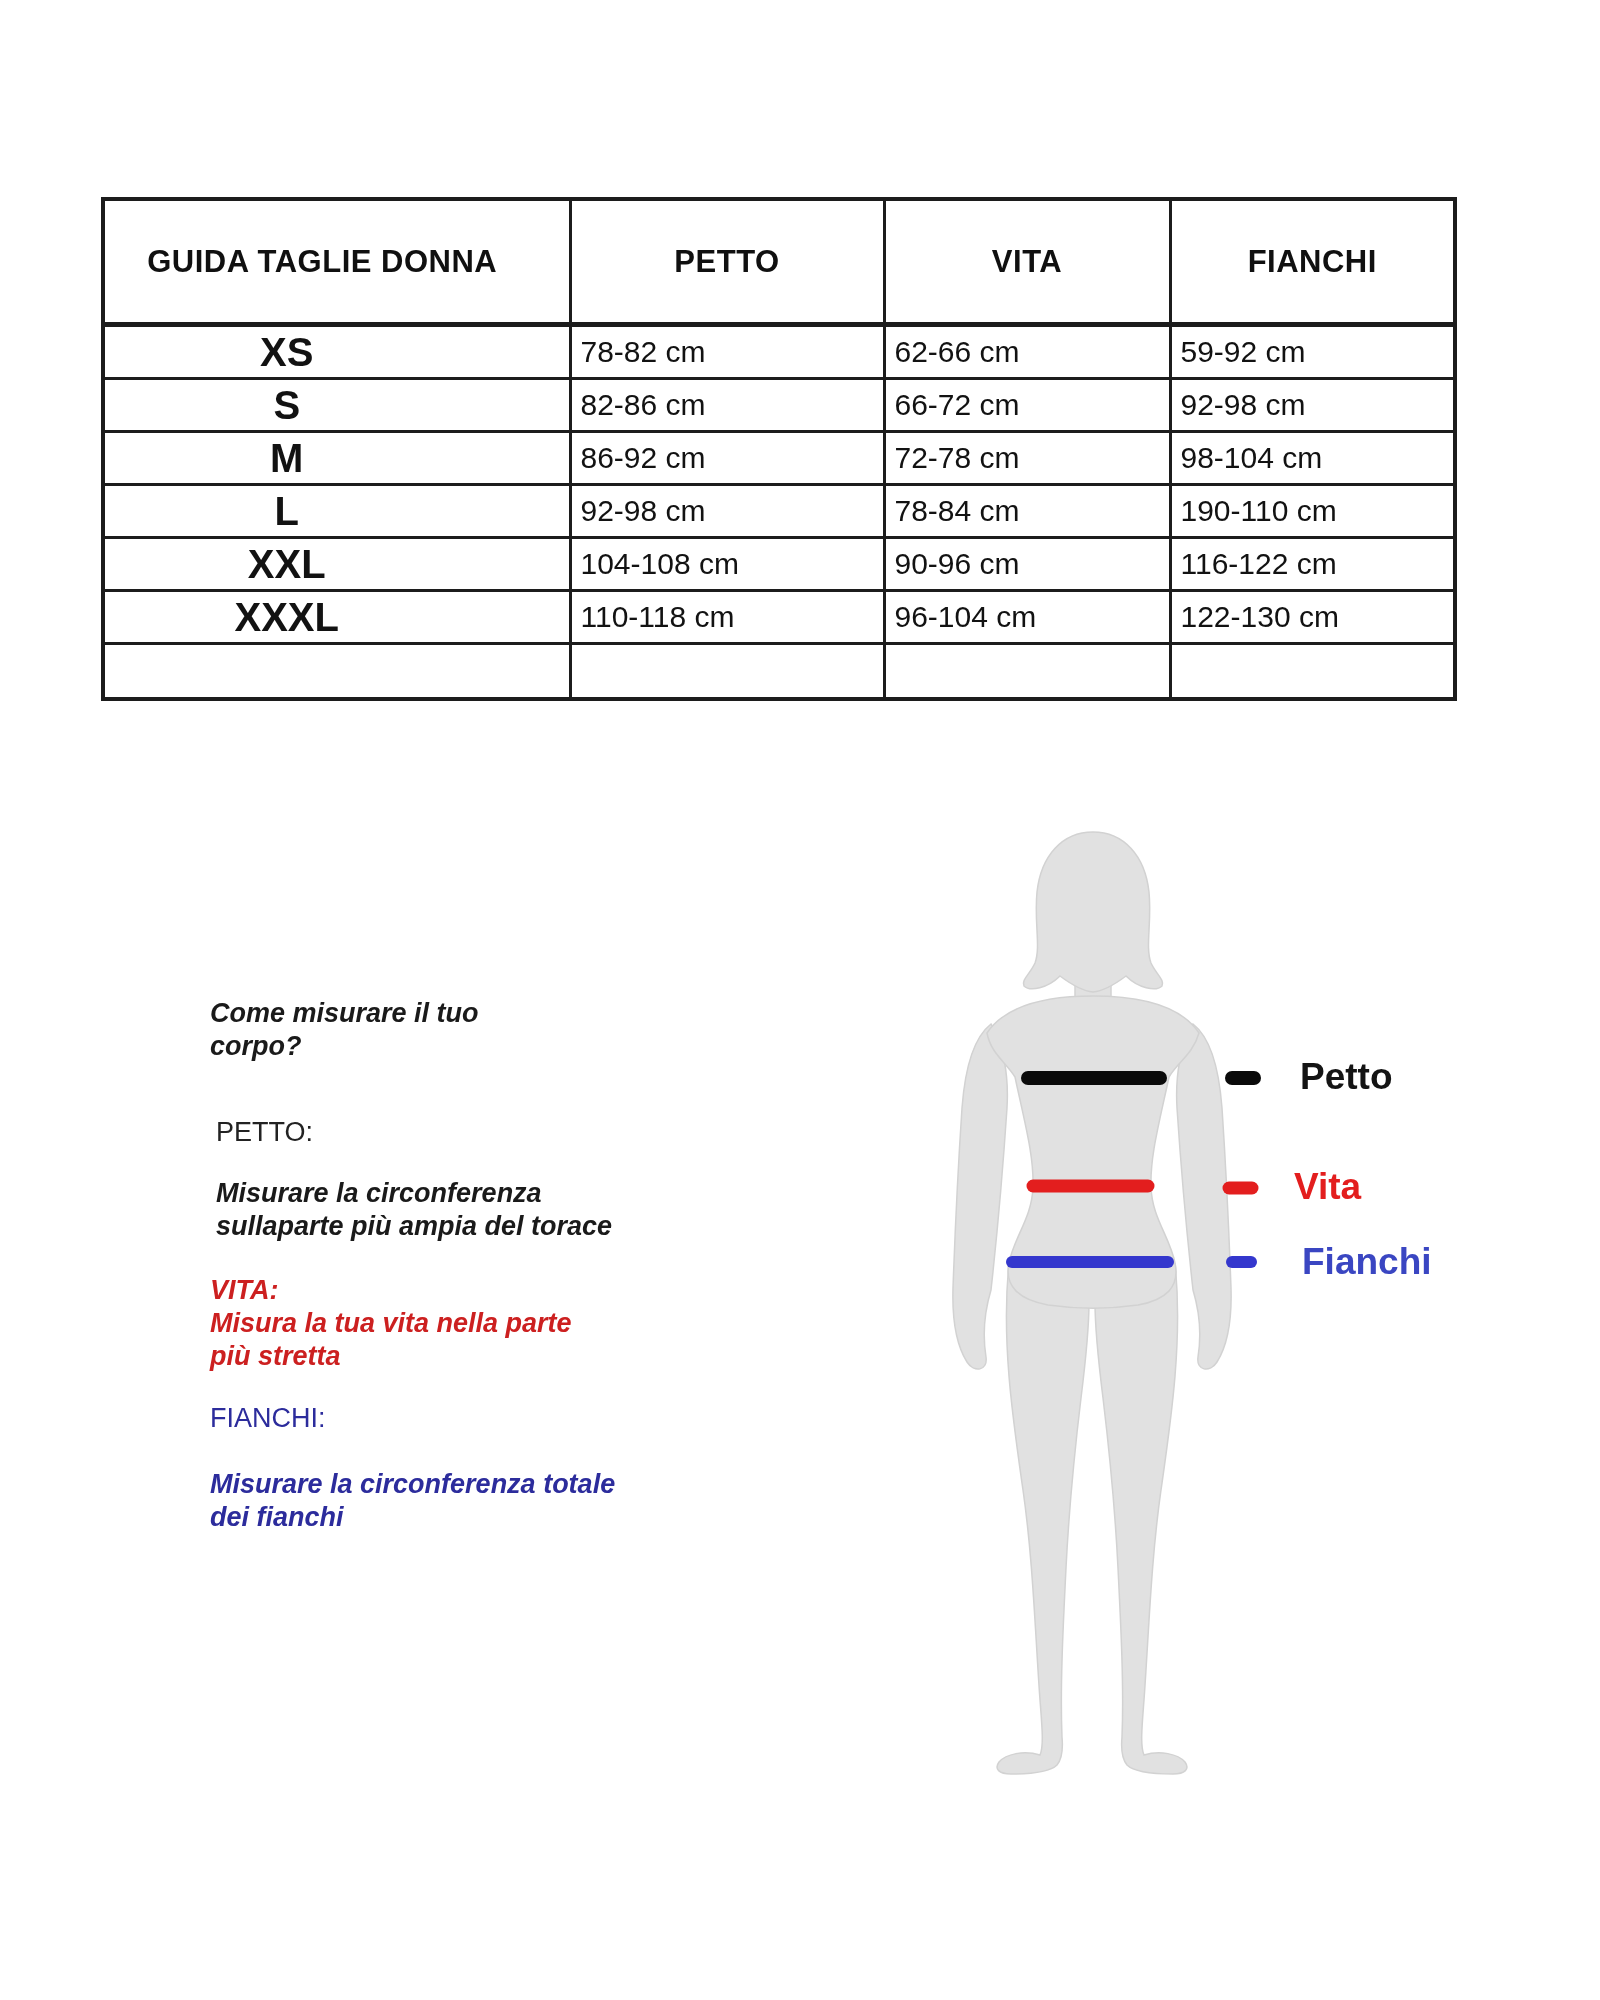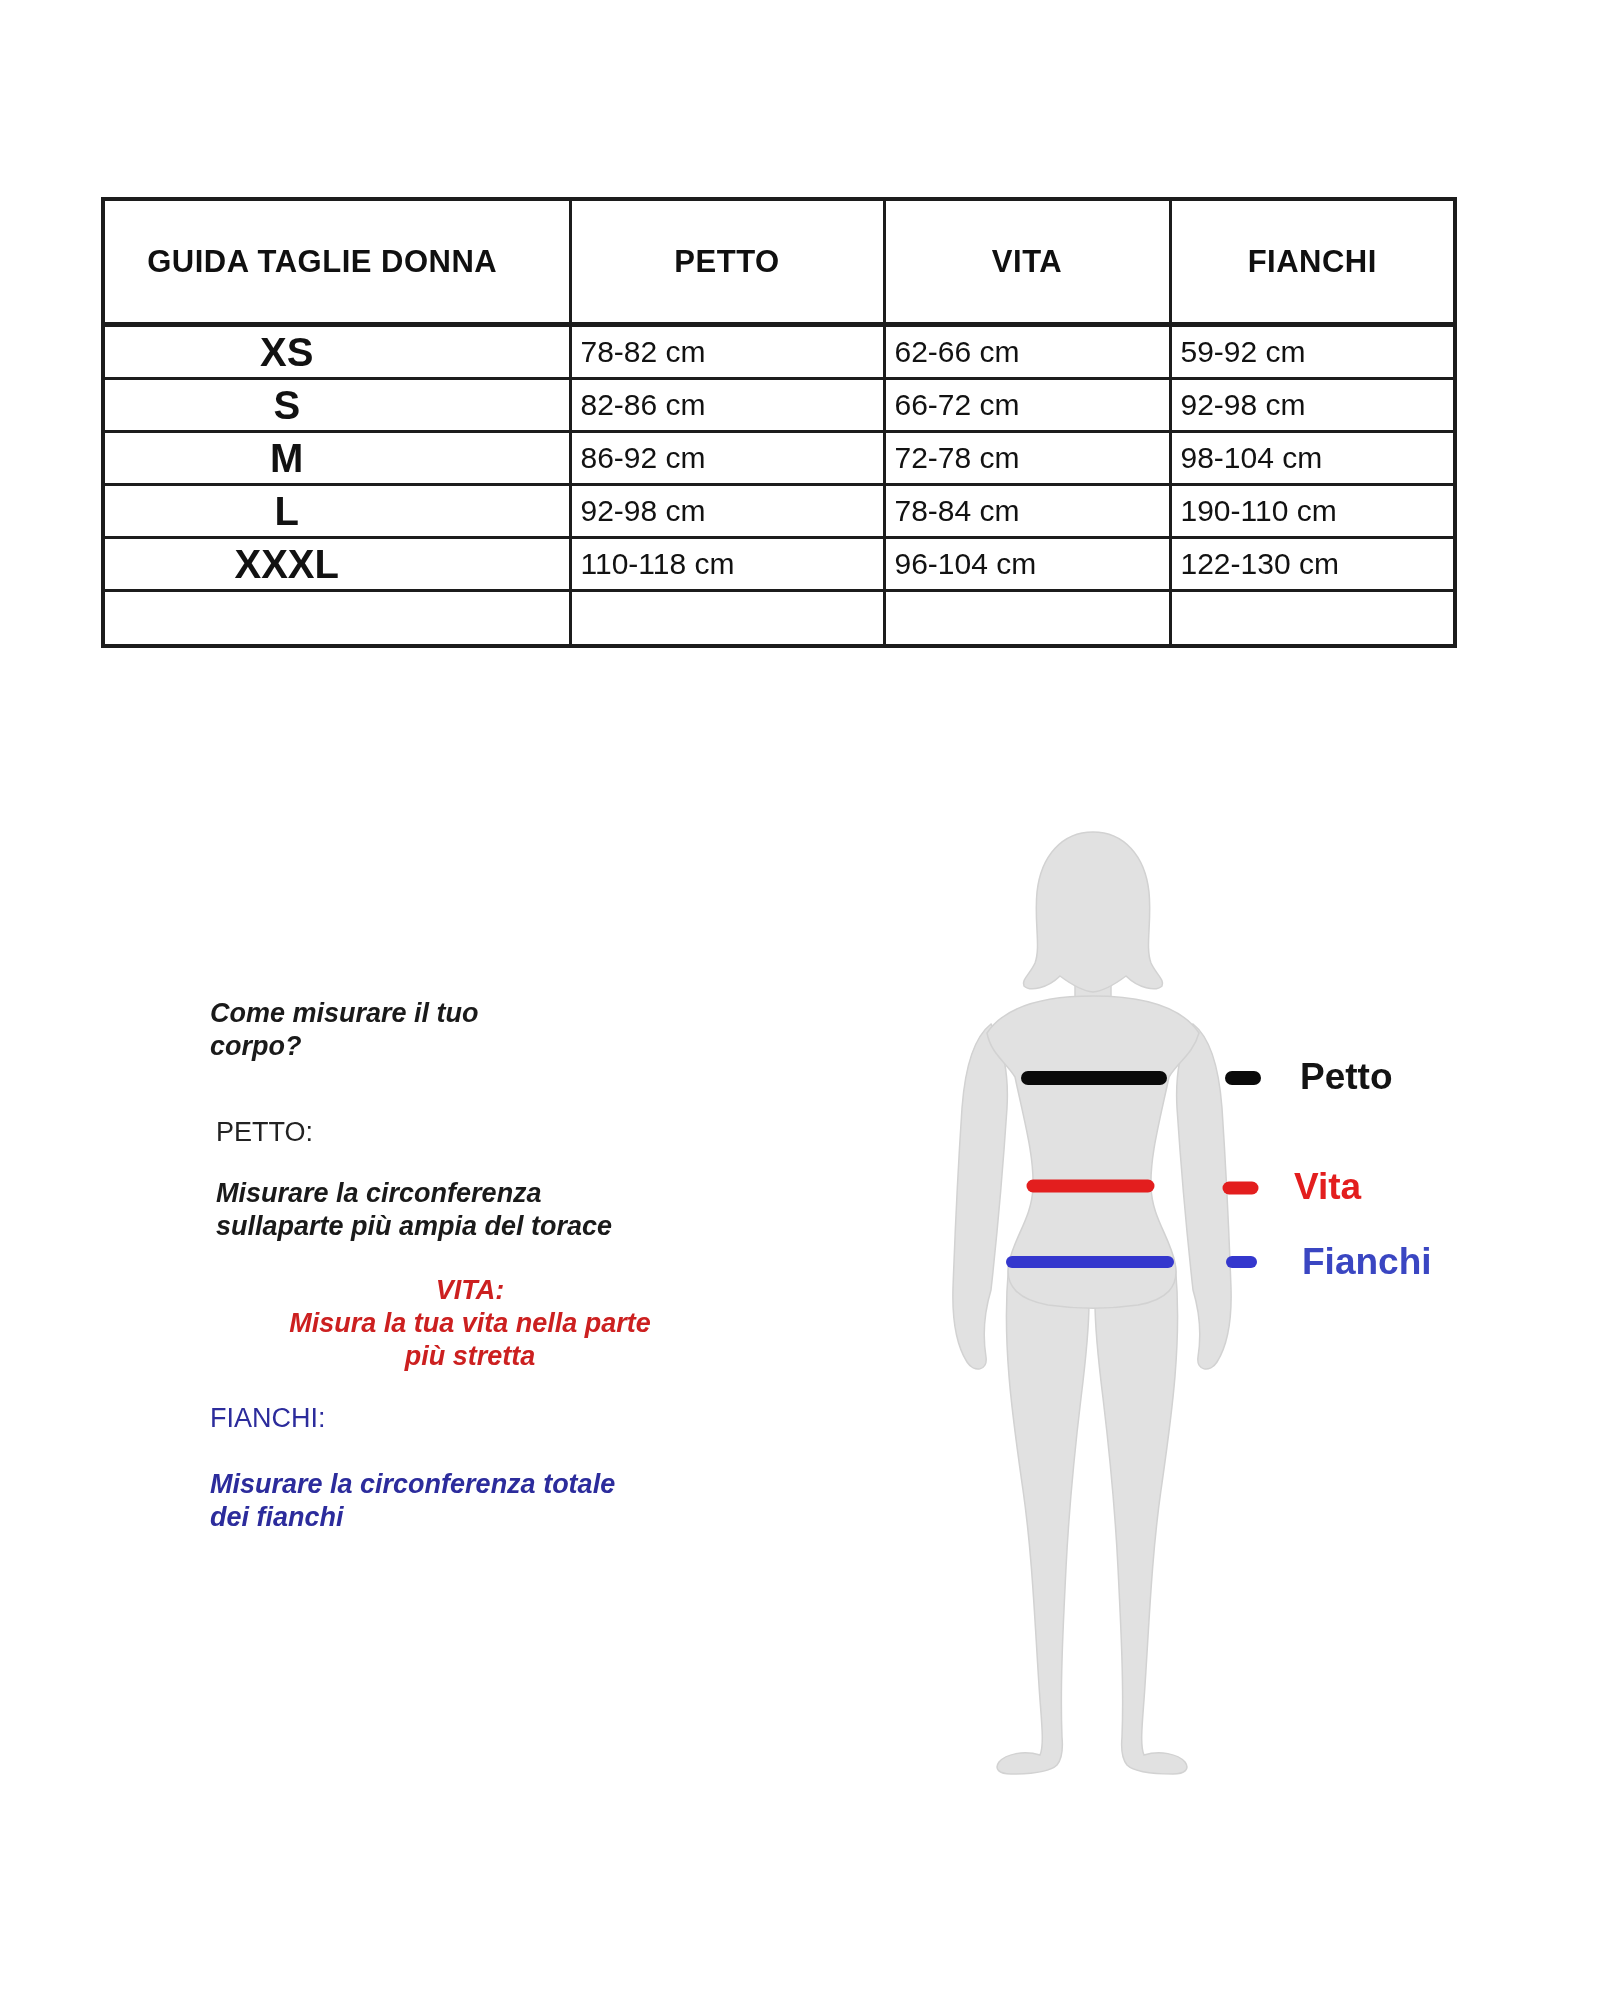--- a/index.html
+++ b/index.html
@@ -44,21 +44,21 @@
   .size-table tr.empty td{height:52px;}
   
   .txt{
     position:absolute;left:210px;width:520px;
     font-size:27px;line-height:33px;white-space:pre-line;
   }
   .txt.b{font-weight:700;font-style:italic;}
   .intro{top:997px;color:var(--text-black);}
   .petto-label{top:1096px;color:#222;left:216px;margin-top:20px;}
   .petto-text{top:1161px;color:var(--text-black);left:216px;margin-top:16px;}
-  .vita-block{top:1274px;color:var(--red);text-align:center;}
+  .vita-block{top:1274px;color:var(--red);}
   .fianchi-label{top:1402px;color:var(--navy);}
   .fianchi-text{top:1468px;color:var(--navy);}
   
   svg.figure{position:absolute;left:930px;top:820px;width:430px;height:980px;}
   .sil{fill:var(--silhouette);stroke:#d2d2d2;stroke-width:1.5;}
   .ml{stroke-linecap:round;fill:none;}
   .ml.k{stroke:var(--line-black);stroke-width:14;}
   .ml.r{stroke:var(--line-red);stroke-width:13;}
   .ml.b{stroke:var(--line-blue);stroke-width:12;}
   .legend-label{position:absolute;font-size:37px;font-weight:700;line-height:44px;}
@@ -103,20 +103,26 @@
       <td>72-78 cm</td>
       <td>98-104 cm</td>
     </tr>
     <tr>
       <td class="size">L</td>
       <td>92-98 cm</td>
       <td>78-84 cm</td>
       <td>190-110 cm</td>
     </tr>
     <tr>
+      <td class="size">XXL</td>
+      <td>104-108 cm</td>
+      <td>90-96 cm</td>
+      <td>116-122 cm</td>
+    </tr>
+    <tr>
       <td class="size">XXXL</td>
       <td>110-118 cm</td>
       <td>96-104 cm</td>
       <td>122-130 cm</td>
     </tr>
     <tr class="empty">
       <td class="size"></td>
       <td></td>
       <td></td>
       <td></td>

